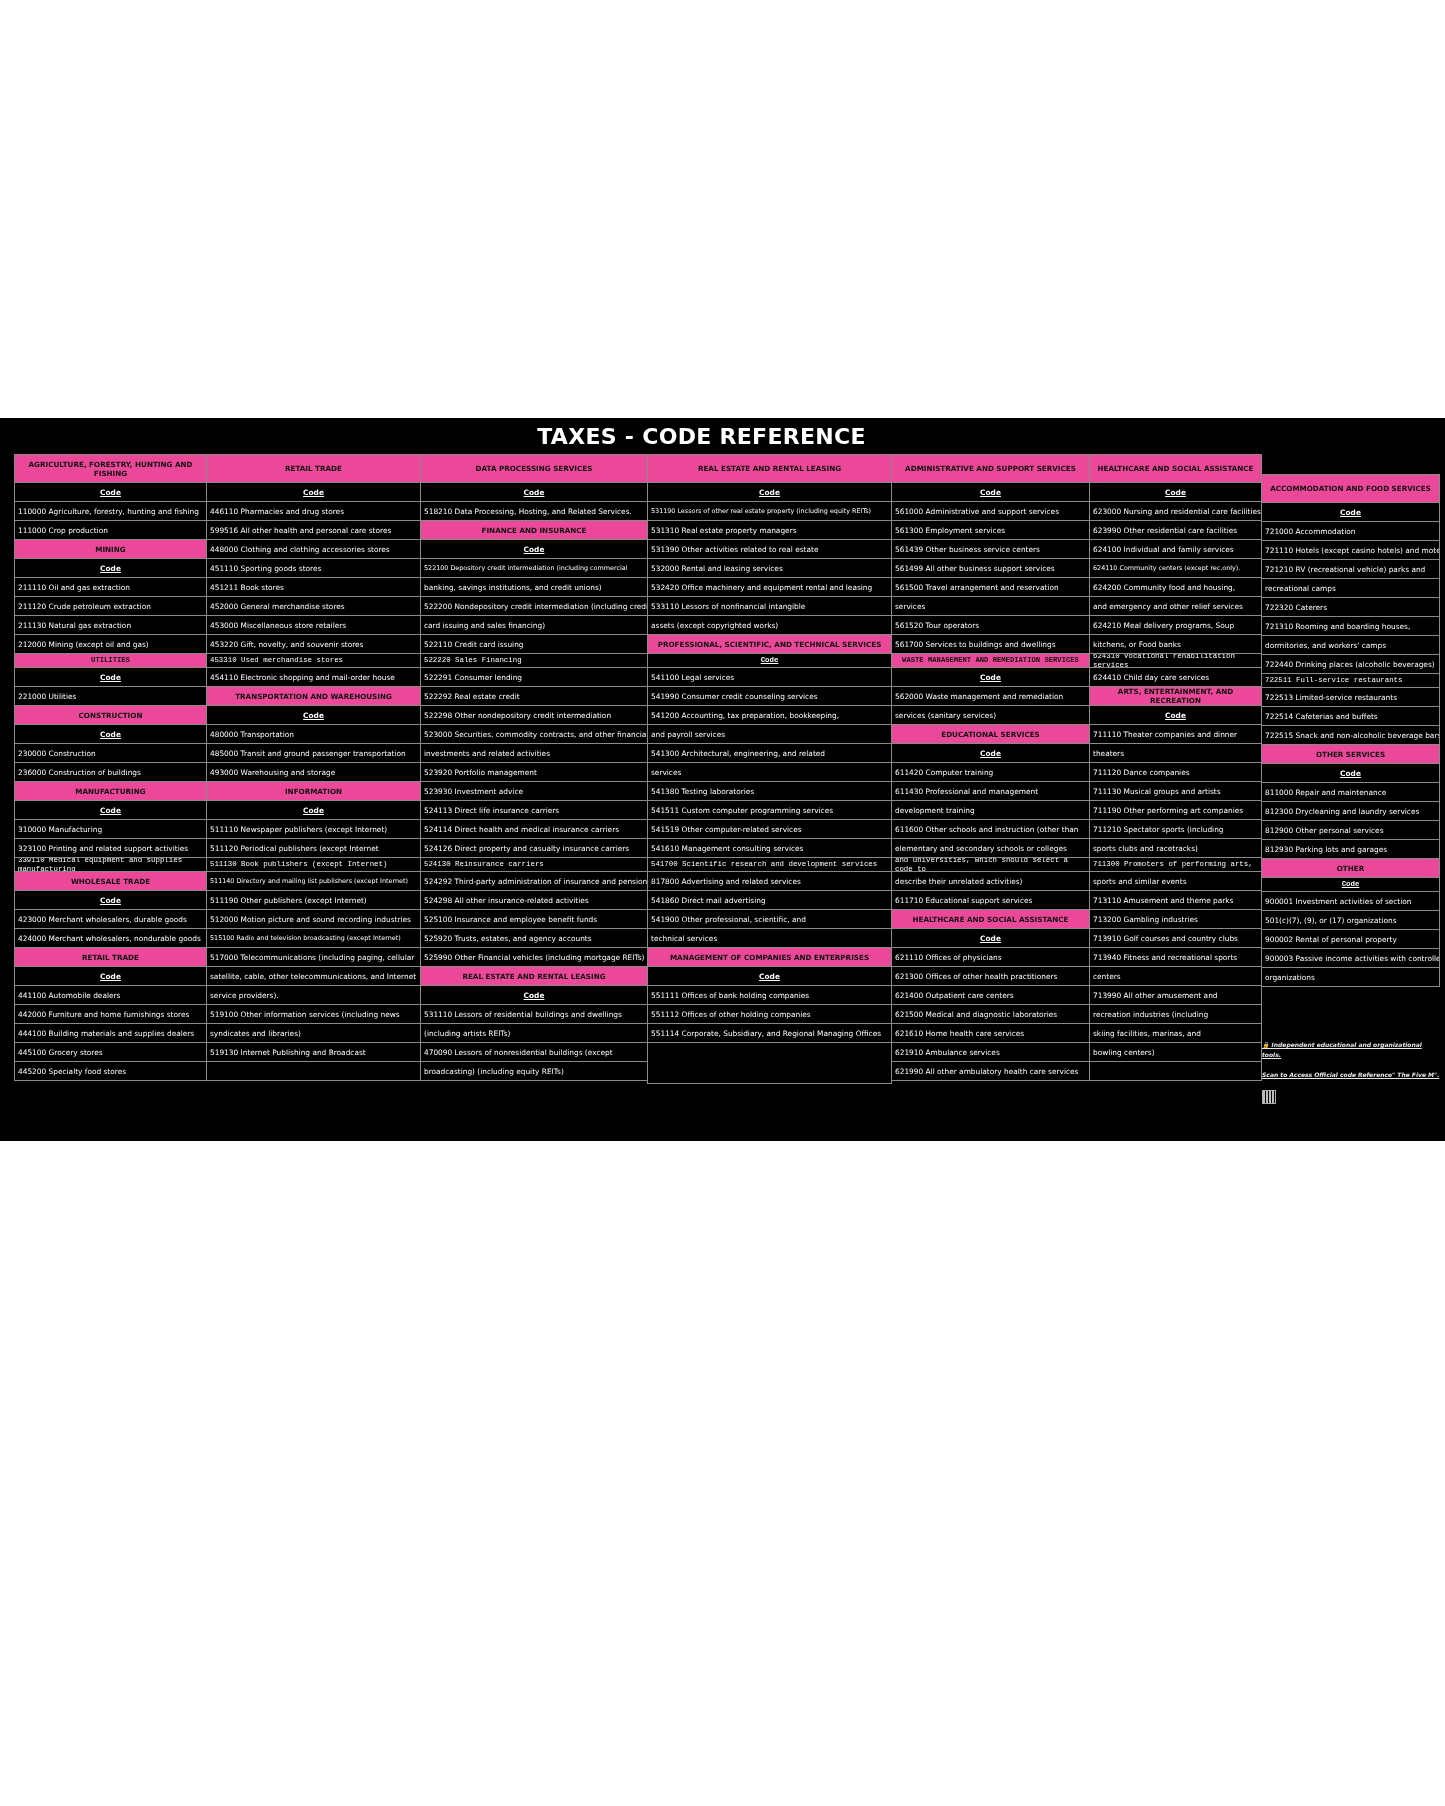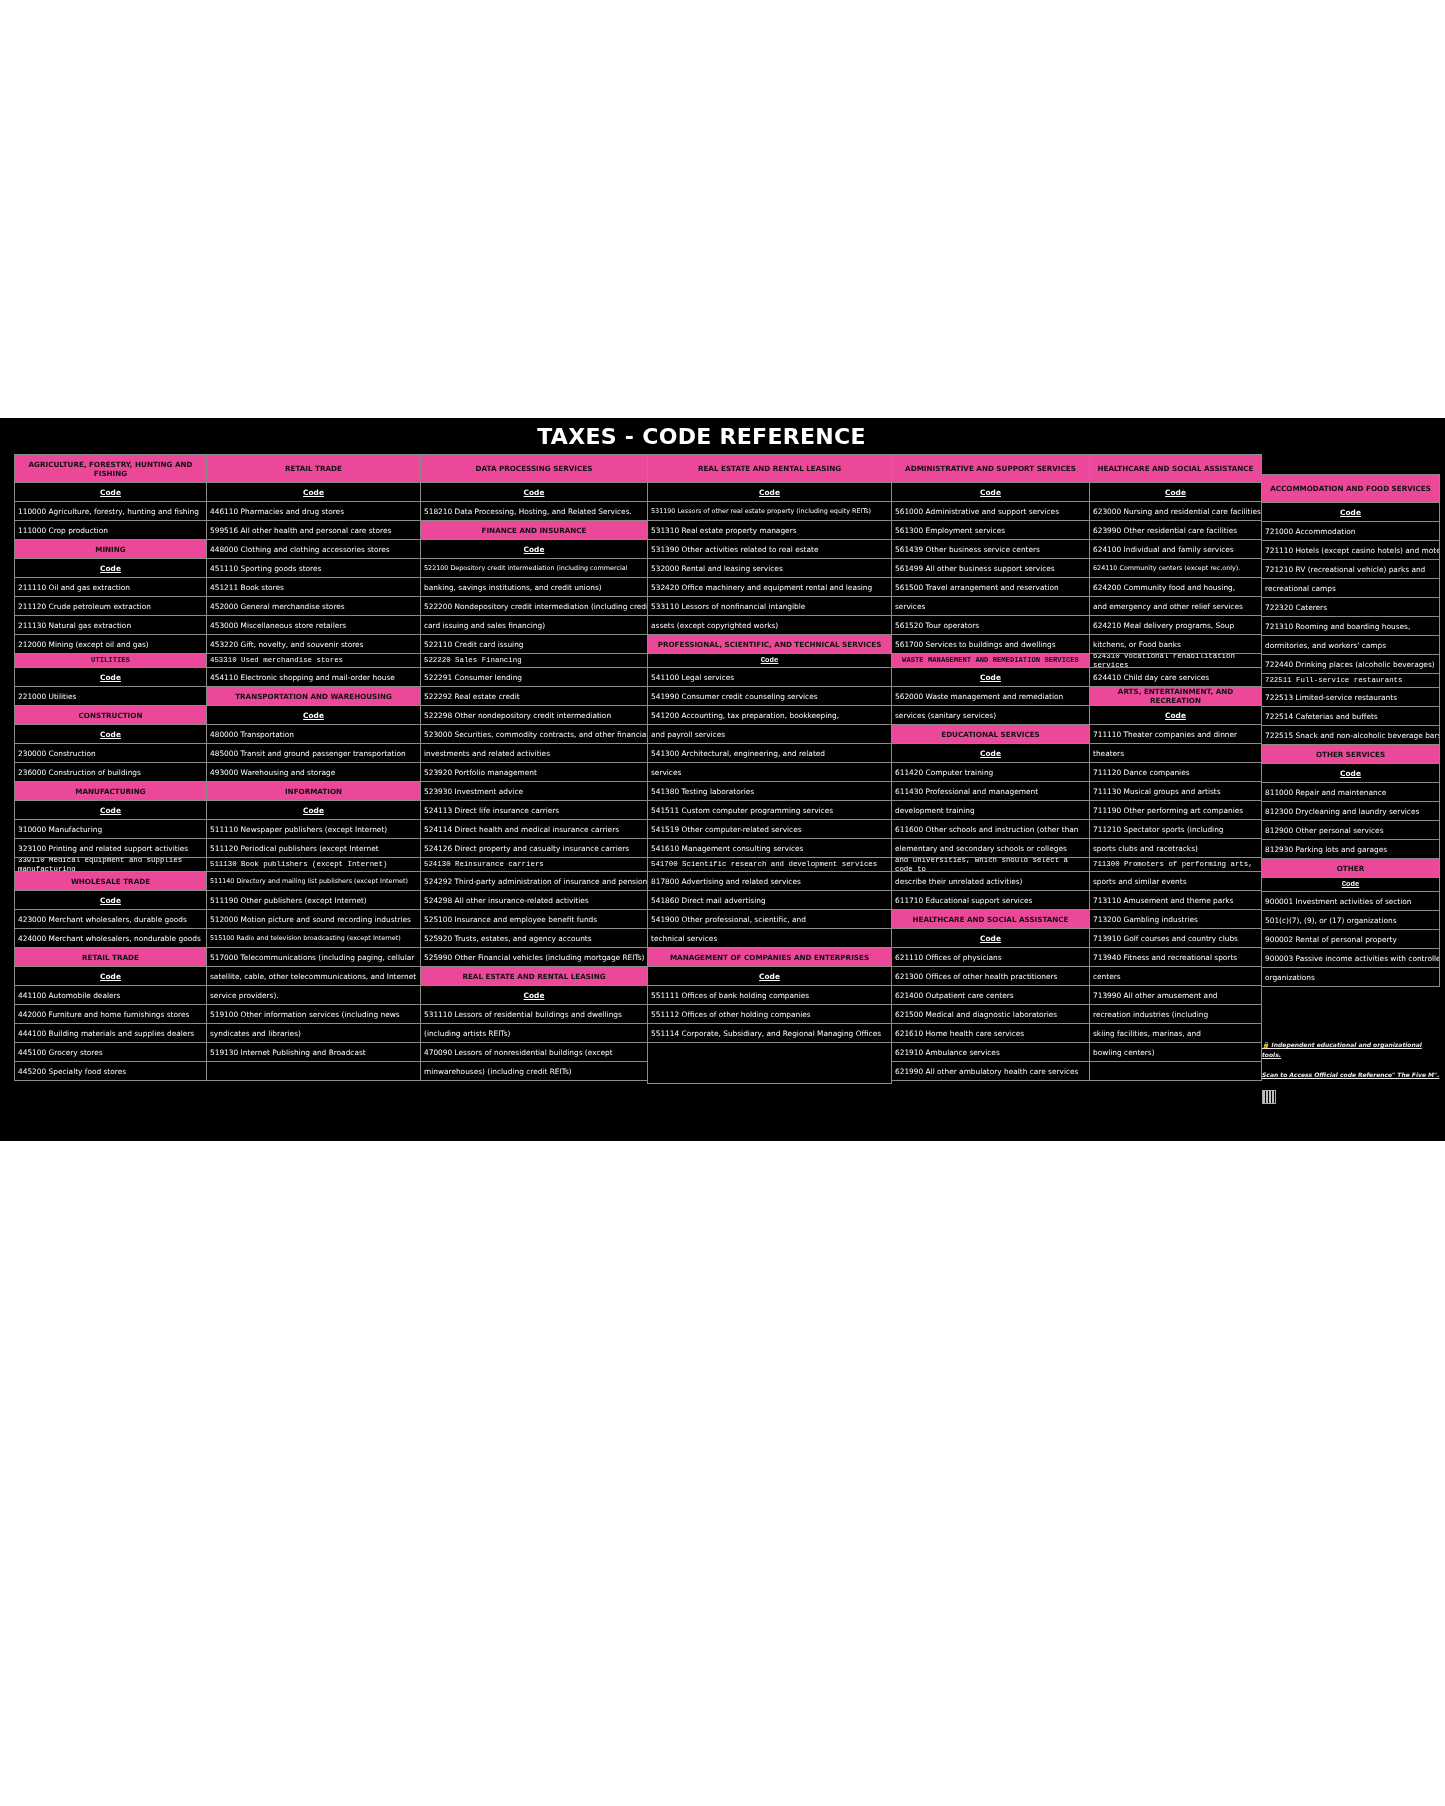--- a/index.html
+++ b/index.html
@@ -123,21 +123,21 @@
       <div class="cell">524292 Third-party administration of insurance and pensions</div>
       <div class="cell">524298 All other insurance-related activities</div>
       <div class="cell">525100 Insurance and employee benefit funds</div>
       <div class="cell">525920 Trusts, estates, and agency accounts</div>
       <div class="cell">525990 Other Financial vehicles (including mortgage REITs)</div>
       <div class="cell hdr">REAL ESTATE AND RENTAL LEASING</div>
       <div class="cell code">Code</div>
       <div class="cell">531110 Lessors of residential buildings and dwellings</div>
       <div class="cell">(including artists REITs)</div>
       <div class="cell">470090 Lessors of nonresidential buildings (except</div>
-      <div class="cell">minwarehouses) (including credit REITs)</div>
+      <div class="cell">broadcasting) (including equity REITs)</div>
     </div>
     <div class="col" style="width: 244px;">
       <div class="cell hdr top">REAL ESTATE AND RENTAL LEASING</div>
       <div class="cell code">Code</div>
       <div class="cell small">531190 Lessors of other real estate property (including equity REITs)</div>
       <div class="cell">531310 Real estate property managers</div>
       <div class="cell">531390 Other activities related to real estate</div>
       <div class="cell">532000 Rental and leasing services</div>
       <div class="cell">532420 Office machinery and equipment rental and leasing</div>
       <div class="cell">533110 Lessors of nonfinancial intangible</div>

